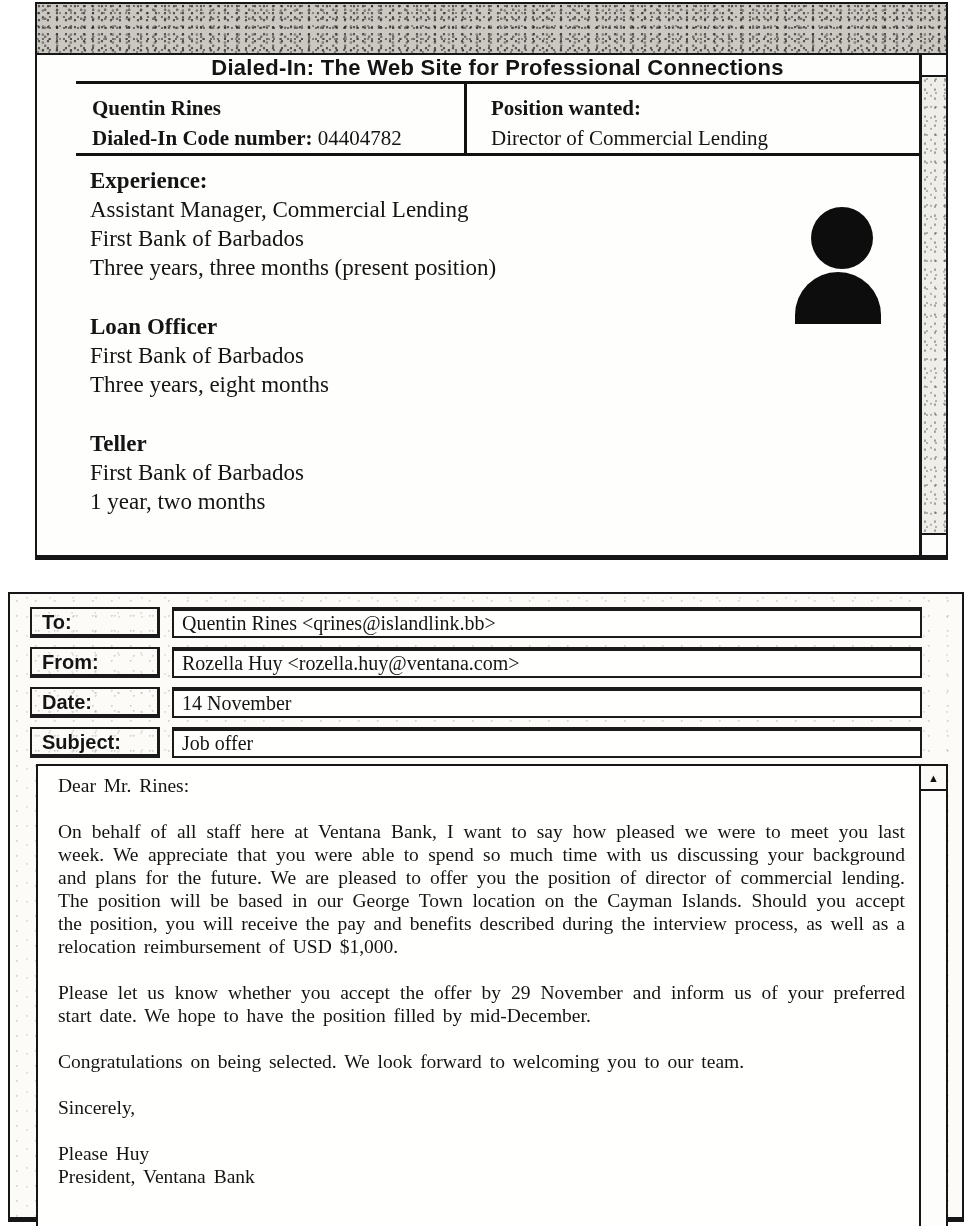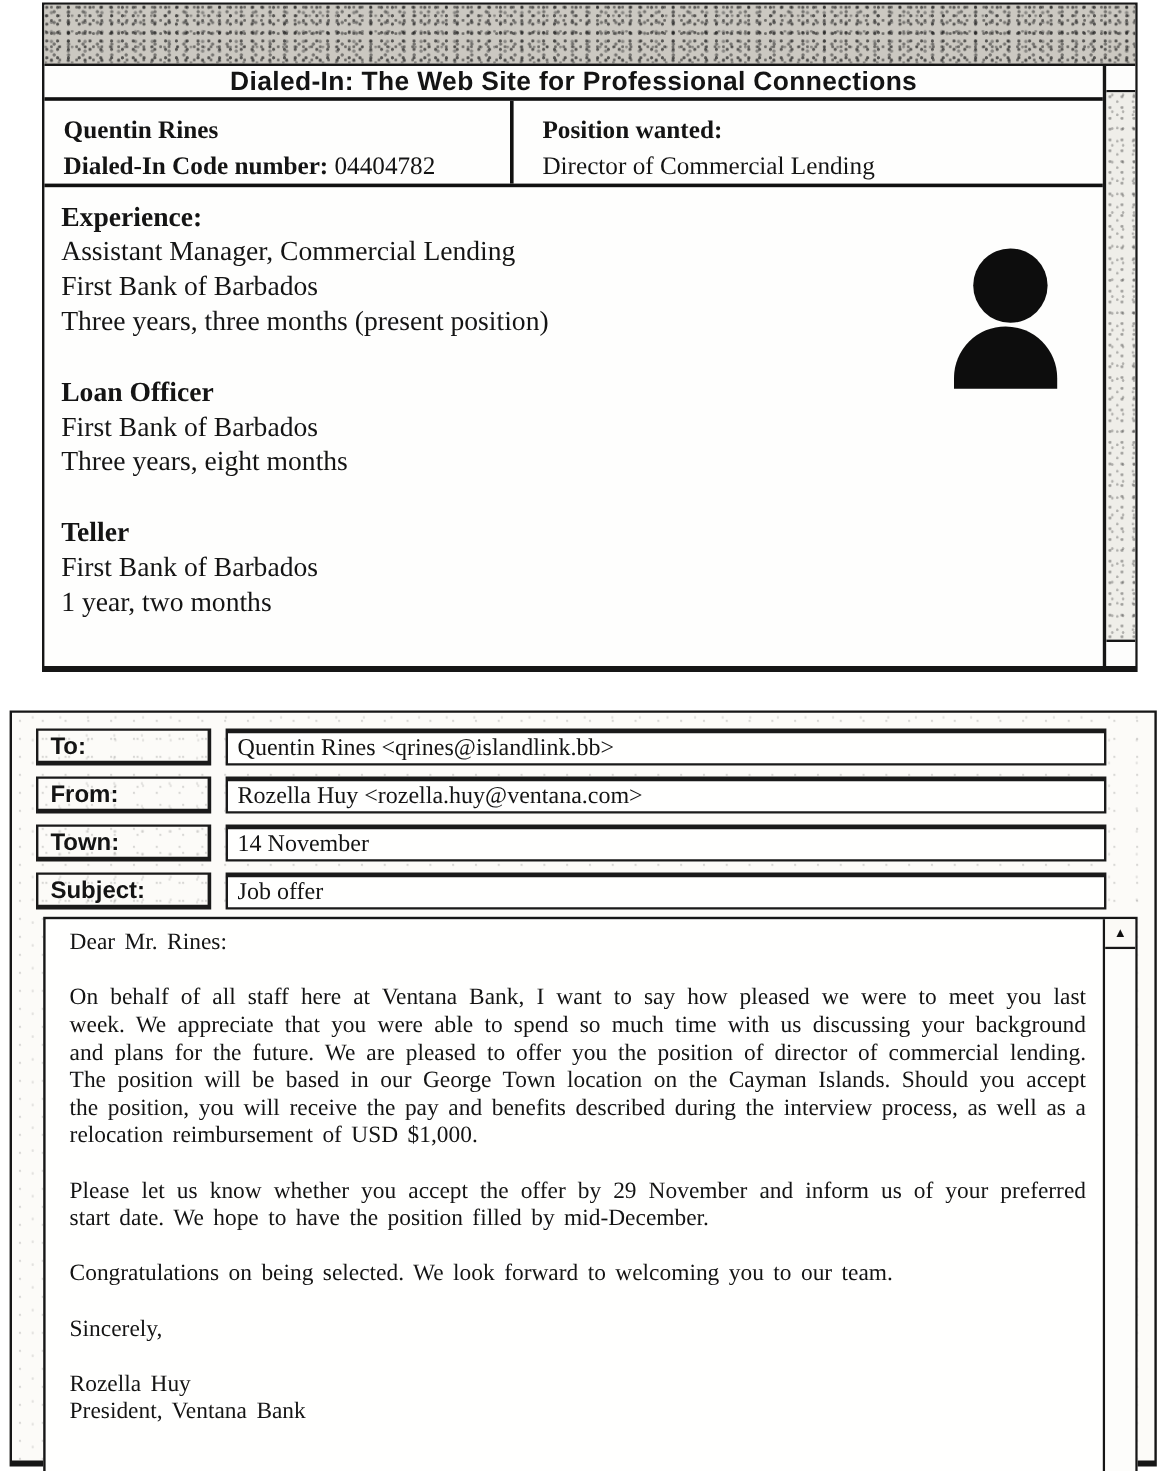--- a/index.html
+++ b/index.html
@@ -34,21 +34,21 @@
   }
 
   
   .profile {
     position:absolute; left:35px; top:2px; width:913px; height:558px;
     border:2px solid #161616; border-bottom-width:5px;
     background:#fefefd; display:flex; flex-direction:column;
   }
   .texbar { height:51px; border-bottom:2px solid #161616; }
   .prow { flex:1; display:flex; min-height:0; }
-  .pmain { flex:1; display:flex; flex-direction:column; min-width:0; }
+  .pmain { flex:1; display:flex; flex-direction:column; min-width:0;padding-left:39px; }
   .ptitle {
     height:46px; border-bottom:3px solid #111;
     font-family:"Liberation Sans", sans-serif; font-weight:bold; font-size:22px;
     display:flex; align-items:center; justify-content:center; letter-spacing:.3px;
   }
   .pinfo { height:82px; border-bottom:3px solid #111; display:flex; }
   .pcell { padding:9px 10px 0 16px; font-size:21px; line-height:30px; }
   .pcell.left  { width:391px; border-right:3px solid #111; }
   .pcell.right { flex:1; padding-left:24px; }
   .bold { font-weight:bold; }
@@ -74,21 +74,21 @@
 
   
   .email {
     position:absolute; left:8px; top:592px; width:956px; height:630px;
     border:2px solid #161616; border-bottom-width:5px;
     background-color:#fcfbf8;
   }
   .efields { padding-top:13px; }
   .erow { display:flex; align-items:stretch; height:31px; margin:0 0 9px 0; }
   .elabel {
-    margin-left:20px; width:146px;
+    margin-left:20px; width:130px;
     border:2px solid #1a1a1a; border-bottom-width:4px; border-right-width:3px;
     font-family:"Liberation Sans", sans-serif; font-weight:bold; font-size:20px;
     padding:1px 0 0 10px; display:flex; align-items:center;
   }
   .evalue {
     margin-left:12px; margin-right:40px; flex:1;
     border:2px solid #1a1a1a; border-top-width:4px; background:#fffffe;
     font-size:20px; padding:0 0 0 8px; display:flex; align-items:center;
     white-space:nowrap; overflow:hidden;
   }
@@ -165,36 +165,36 @@
   <div class="efields">
     <div class="erow">
       <div class="elabel speck-faint">To:</div>
       <div class="evalue">Quentin Rines &lt;qrines@islandlink.bb&gt;</div>
     </div>
     <div class="erow">
       <div class="elabel speck-faint">From:</div>
       <div class="evalue">Rozella Huy &lt;rozella.huy@ventana.com&gt;</div>
     </div>
     <div class="erow">
-      <div class="elabel speck-faint">Town:</div>
+      <div class="elabel speck-faint">Date:</div>
       <div class="evalue">14 November</div>
     </div>
     <div class="erow">
       <div class="elabel speck-faint">Subject:</div>
       <div class="evalue">Job offer</div>
     </div>
   </div>
   <div class="ebody">
     <div class="etext">
       <p>Dear Mr. Rines:</p>
       <p class="just">On behalf of all staff here at Ventana Bank, I want to say how pleased we were to meet you last week. We appreciate that you were able to spend so much time with us discussing your background and plans for the future. We are pleased to offer you the position of director of commercial lending. The position will be based in our George Town location on the Cayman Islands. Should you accept the position, you will receive the pay and benefits described during the interview process, as well as a relocation reimbursement of USD $1,000.</p>
       <p class="just">Please let us know whether you accept the offer by 29 November and inform us of your preferred start date. We hope to have the position filled by mid-December.</p>
       <p>Congratulations on being selected. We look forward to welcoming you to our team.</p>
       <p>Sincerely,</p>
-      <p class="sig" style="margin-top:23px">Rozella Huy</p>
+      <p class="sig" style="margin-top:23px">Please Huy</p>
       <p class="sig">President, Ventana Bank</p>
     </div>
     <div class="escroll">
       <div class="ebtn up">
           <span>▲</span>
         </div>
       <div class="etrack speck-faint"></div>
       <div class="ebtn down">
           <span>▼</span>
         </div>

